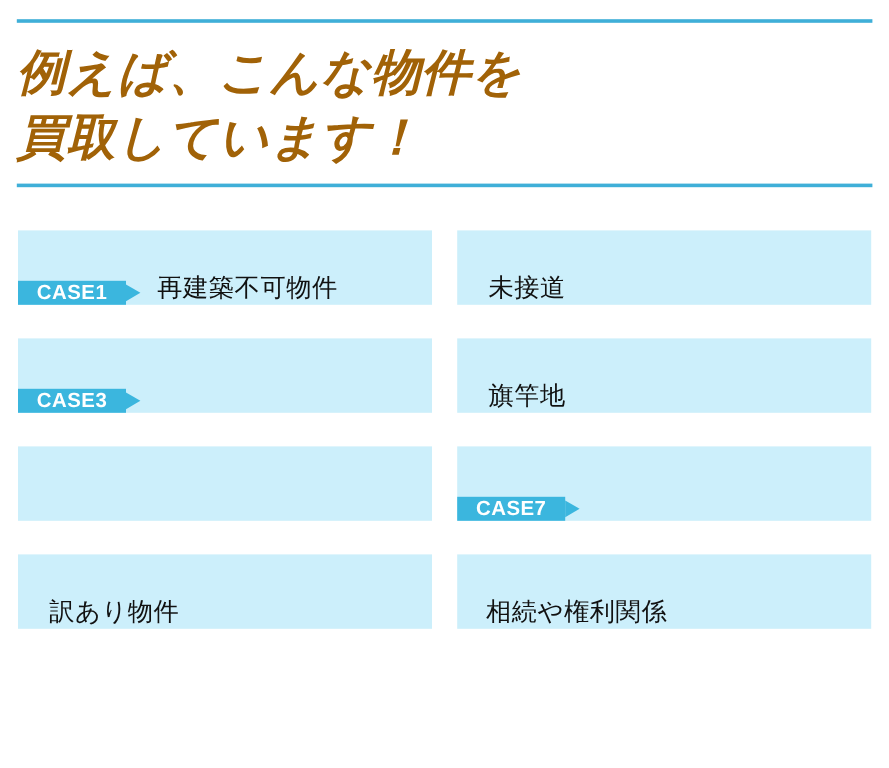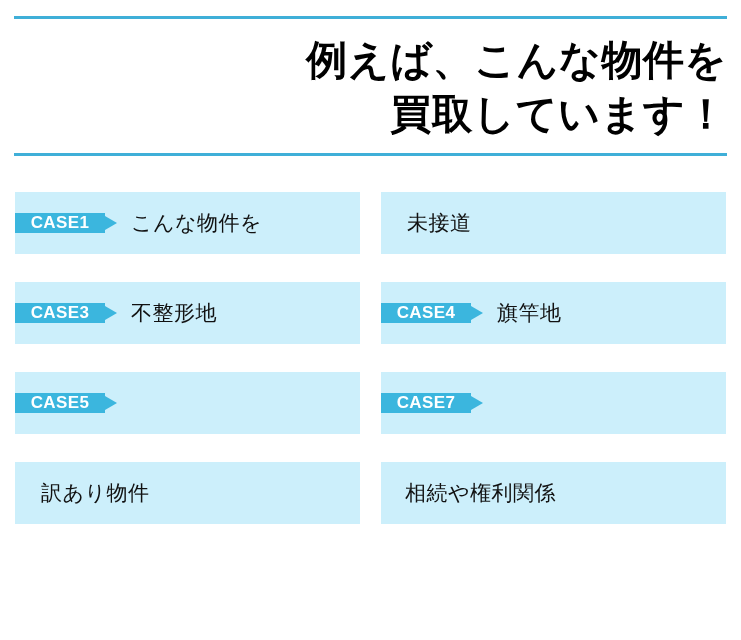--- a/index.html
+++ b/index.html
@@ -31,44 +31,45 @@
     width: 713px;
     margin: 0;
   }
   .rule-top {
     margin-top: 16px;
   }
   .rule-bottom {
     margin-top: 0px;
   }
   .title {
-    text-align: right;
-    color: #000000;
+    text-align: left;
+    color: #a16207;
     font-weight: bold;
     font-size: 41px;
     line-height: 1.32;
     letter-spacing: 0.5px;
     padding: 14px 0 12px 0;
     white-space: pre-line;
+    font-style: italic;
   }
 
   
   .cases {
     margin-top: 36px;
     padding: 0 15px;
     display: grid;
     grid-template-columns: 345px 345px;
     column-gap: 21px;
     row-gap: 28px;
   }
 
   .case-row {
     position: relative;
     display: flex;
-    align-items: center;
+    align-items: flex-end;
     height: 62px;
     background: #CCEFFB;
     overflow: visible;
   }
 
   .case-badge {
     position: relative;
     flex: 0 0 auto;
     width: 90px;
     background: #3BB6DE;
@@ -126,48 +127,39 @@
     <div class="rule rule-bottom"></div>
   </div>
 
   <div class="cases">
 
     <div class="case-row">
       <div class="case-badge">
         <span>CASE1</span>
         <span class="case-arrow"></span>
       </div>
-      <div class="case-label">こんな物件を</div>
+      <div class="case-label">再建築不可物件</div>
     </div>
 
     <div class="case-row">
       <div class="case-label">未接道</div>
     </div>
 
     <div class="case-row">
       <div class="case-badge">
         <span>CASE3</span>
         <span class="case-arrow"></span>
       </div>
-      <div class="case-label">不整形地</div>
     </div>
 
     <div class="case-row">
-      <div class="case-badge">
-        <span>CASE4</span>
-        <span class="case-arrow"></span>
-      </div>
       <div class="case-label">旗竿地</div>
     </div>
 
     <div class="case-row">
-      <div class="case-badge">
-        <span>CASE5</span>
-        <span class="case-arrow"></span>
-      </div>
     </div>
 
 
     <div class="case-row">
       <div class="case-badge">
         <span>CASE7</span>
         <span class="case-arrow"></span>
       </div>
     </div>
 

